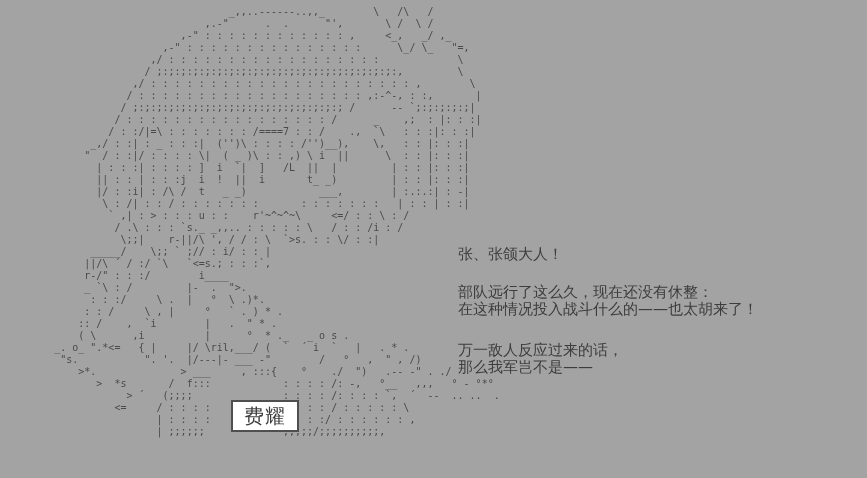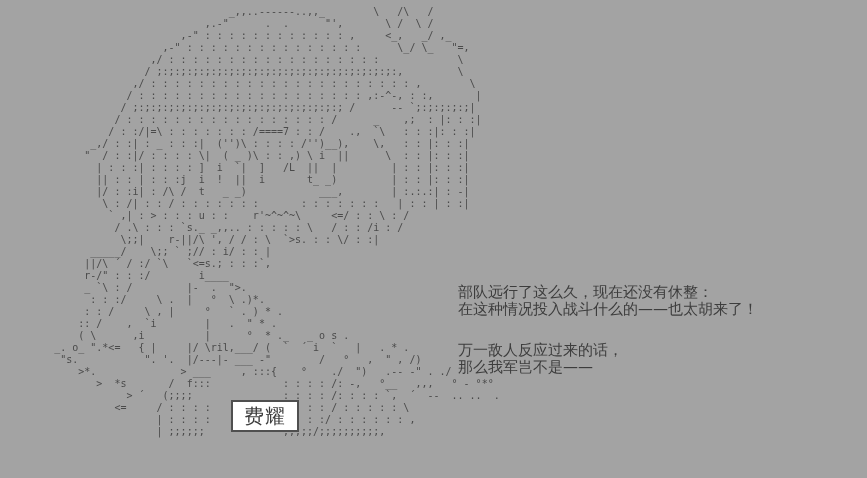--- a/index.html
+++ b/index.html
@@ -84,20 +84,21 @@
              ( \      ,i          |      °  * ._   _ o s .
          _. o_ ".*&lt;=   { |     |/ \ril,___/ (  `  ´ i  `   |   . * .
           "s.           ". '.  |/---|- ___ -"        /   °   ,  " , /)
              &gt;*.              &gt; ___     , :::{    °    ./  ")   .-- -" . ./
                 &gt;  *s       /  f:::            : : : : /: -,   °__   ,,,   ° - °*°
                      &gt; ´   (;;;;               : : : : /: : : : `,  ´  --  .. ..  .
                    &lt;=     / : : : :            : : : : / : : : : : \
                           | : : : :            : : : :/ : : : : : : ,
                           | ;;;;;;             ;;;;;/;;;;;;;;;;,</pre>
 
+  <div class="dialogue d1">张、张颌大人！</div>
 
   <div class="dialogue d3">在这种情况投入战斗什么的——也太胡来了！</div>
 
   <div class="dialogue d2">部队远行了这么久，现在还没有休整：</div>
 
   <div class="dialogue d5">那么我军岂不是——</div>
 
   <div class="dialogue d4">万一敌人反应过来的话，</div>
 
   <div id="namebox">

